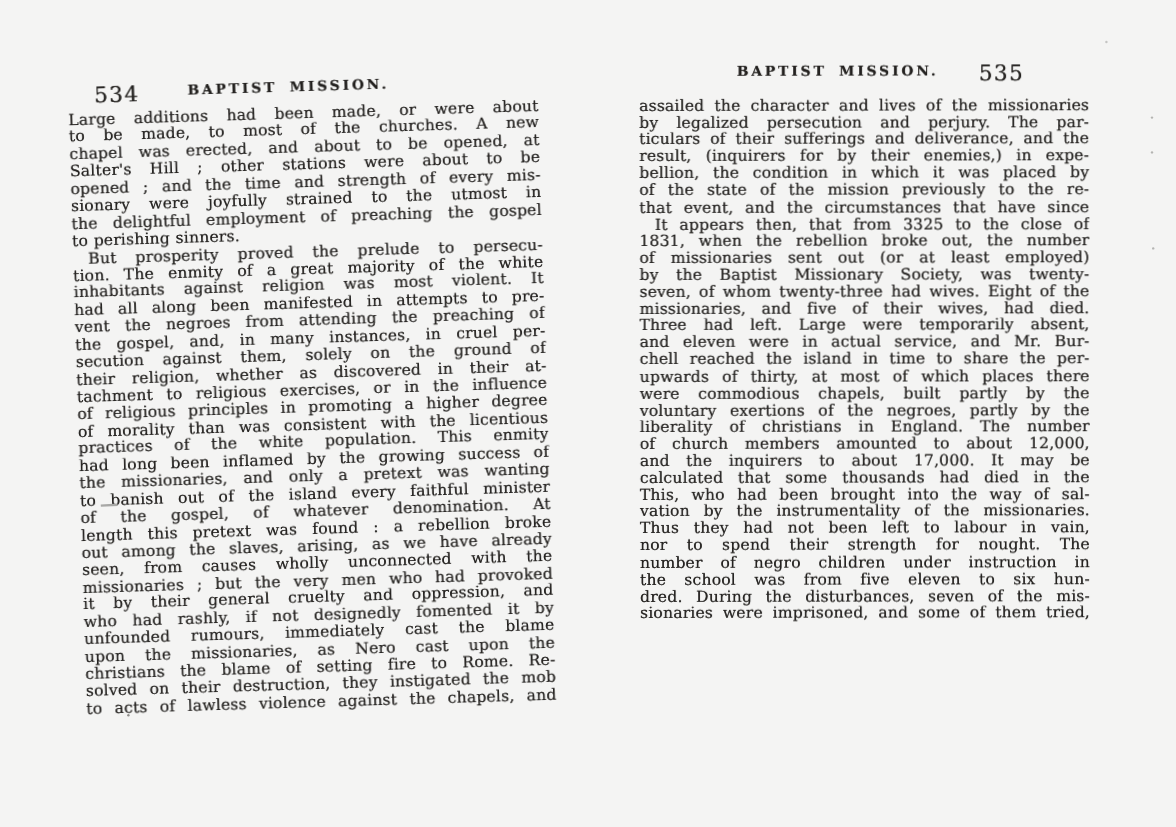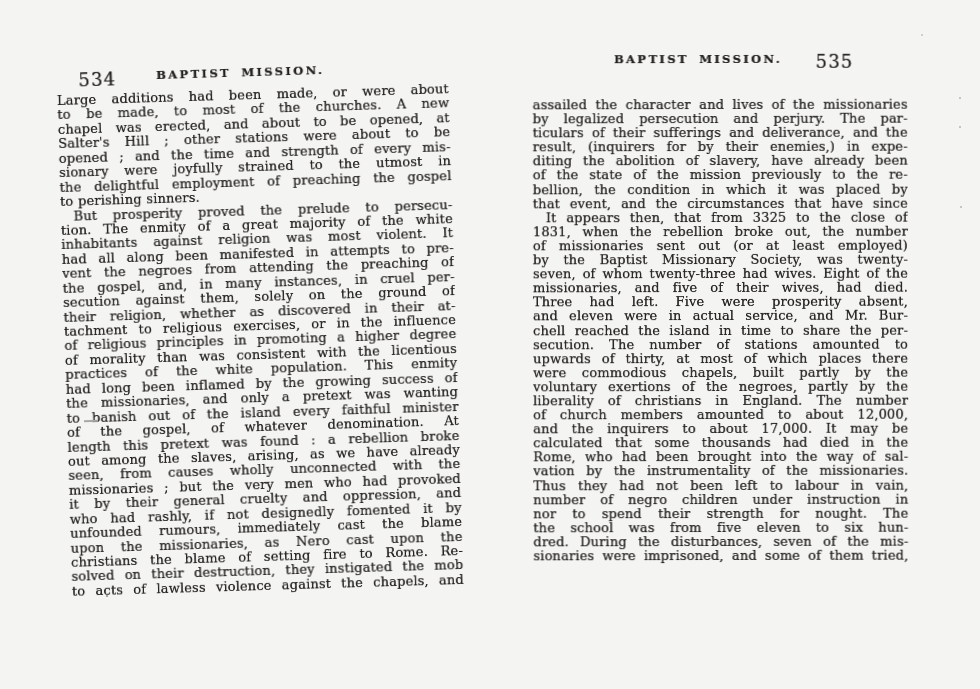--- a/index.html
+++ b/index.html
@@ -76,21 +76,21 @@
     position: absolute;
     left: -22px;
     width: 100%;
     text-align: center;
     top: 4px;
   }
   .textblock {
     margin-top: 2px;
   }
   .page-right .textblock {
-    margin-top: 24px;
+    margin-top: 8px;
   }
   .line {
     font-size: 13px;
     line-height: 14.45px;
     height: 14.45px;
     text-align: justify;
     text-align-last: justify;
     letter-spacing: 0.15px;
     word-spacing: 0.4px;
     white-space: normal;
@@ -181,46 +181,44 @@
   <section class="page page-right">
     <header class="pagehead">
       <span class="running">BAPTIST  MISSION.</span>
       <span class="pagenum">535</span>
     </header>
     <div class="textblock">
         <div class="line">assailed the character and lives of the missionaries</div>
         <div class="line">by legalized persecution and perjury. The par-</div>
         <div class="line">ticulars of their sufferings and deliverance, and the</div>
         <div class="line">result, (inquirers for by their enemies,) in expe-</div>
-        <div class="line">diting the abolition of slavery, have already been</div>
+        <div class="line">bellion, the condition in which it was placed by</div>
         <div class="line">of the state of the mission previously to the re-</div>
-        <div class="line">bellion, the condition in which it was placed by</div>
         <div class="line">that event, and the circumstances that have since</div>
         <div class="line indent">It appears then, that from 3325 to the close of</div>
         <div class="line">1831, when the rebellion broke out, the number</div>
         <div class="line">of missionaries sent out (or at least employed)</div>
         <div class="line">by the Baptist Missionary Society, was twenty-</div>
         <div class="line">seven, of whom twenty-three had wives. Eight of the</div>
         <div class="line">missionaries, and five of their wives, had died.</div>
-        <div class="line">Three had left. Five were prosperity absent,</div>
+        <div class="line">Three had left. Large were temporarily absent,</div>
         <div class="line">and eleven were in actual service, and Mr. Bur-</div>
         <div class="line">chell reached the island in time to share the per-</div>
-        <div class="line">secution. The number of stations amounted to</div>
         <div class="line">upwards of thirty, at most of which places there</div>
         <div class="line">were commodious chapels, built partly by the</div>
         <div class="line">voluntary exertions of the negroes, partly by the</div>
         <div class="line">liberality of christians in England. The number</div>
         <div class="line">of church members amounted to about 12,000,</div>
         <div class="line">and the inquirers to about 17,000. It may be</div>
         <div class="line">calculated that some thousands had died in the</div>
-        <div class="line">Rome, who had been brought into the way of sal-</div>
+        <div class="line">This, who had been brought into the way of sal-</div>
         <div class="line">vation by the instrumentality of the missionaries.</div>
         <div class="line">Thus they had not been left to labour in vain,</div>
+        <div class="line">nor to spend their strength for nought. The</div>
         <div class="line">number of negro children under instruction in</div>
-        <div class="line">nor to spend their strength for nought. The</div>
         <div class="line">the school was from five eleven to six hun-</div>
         <div class="line">dred. During the disturbances, seven of the mis-</div>
         <div class="line">sionaries were imprisoned, and some of them tried,</div>
       </div>
   </section>
 
   <div class="mark margin-dash"></div>
   <div class="mark speck s1"></div>
   <div class="mark speck s2"></div>
   <div class="mark speck s3"></div>

